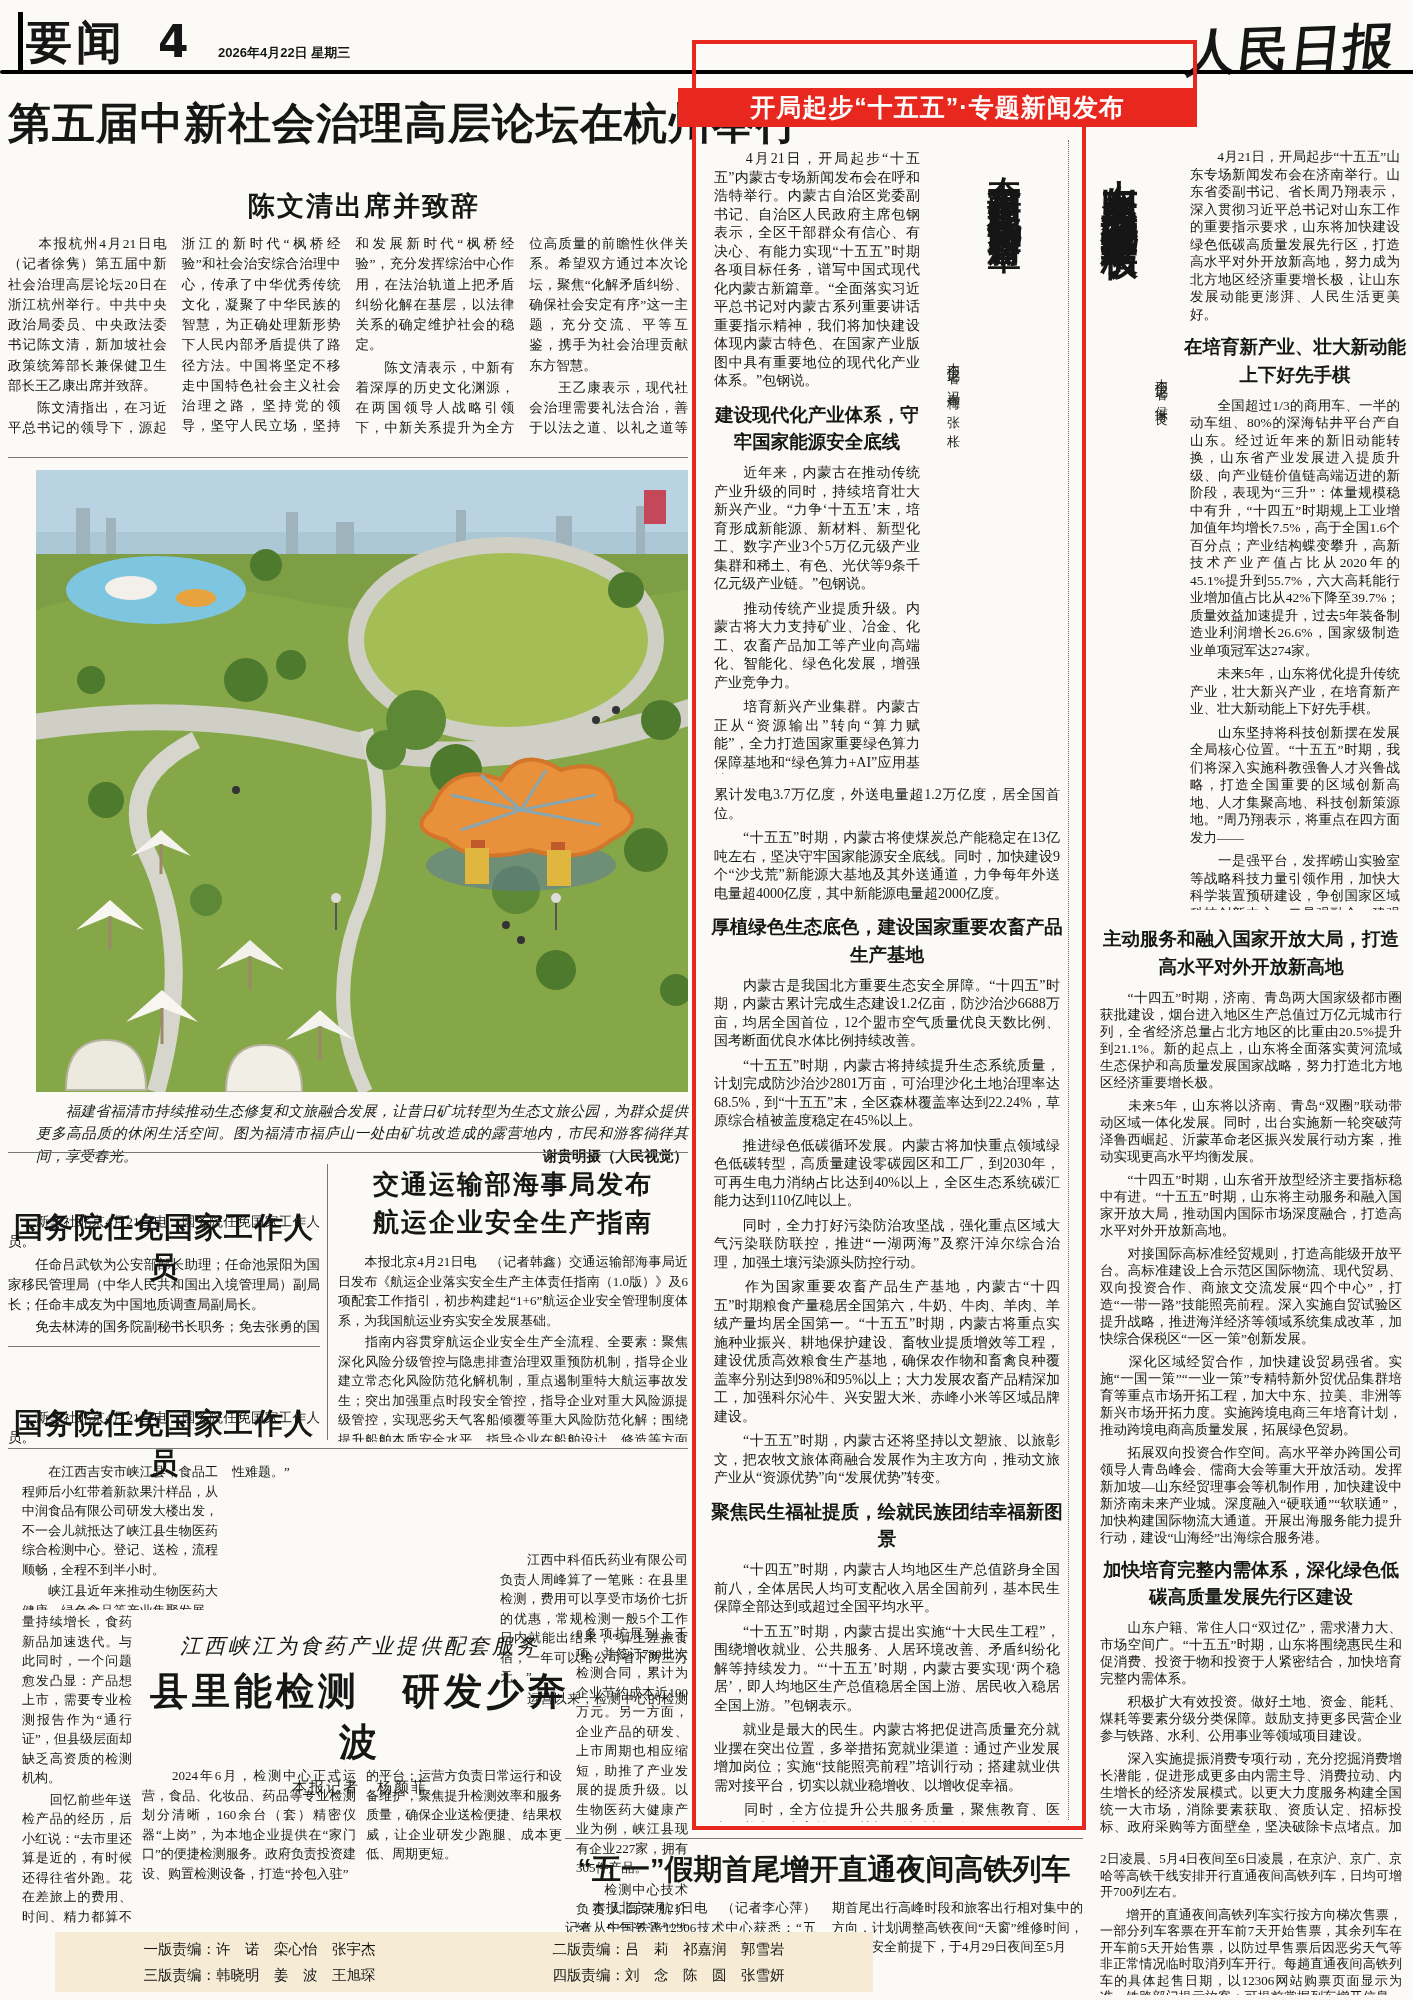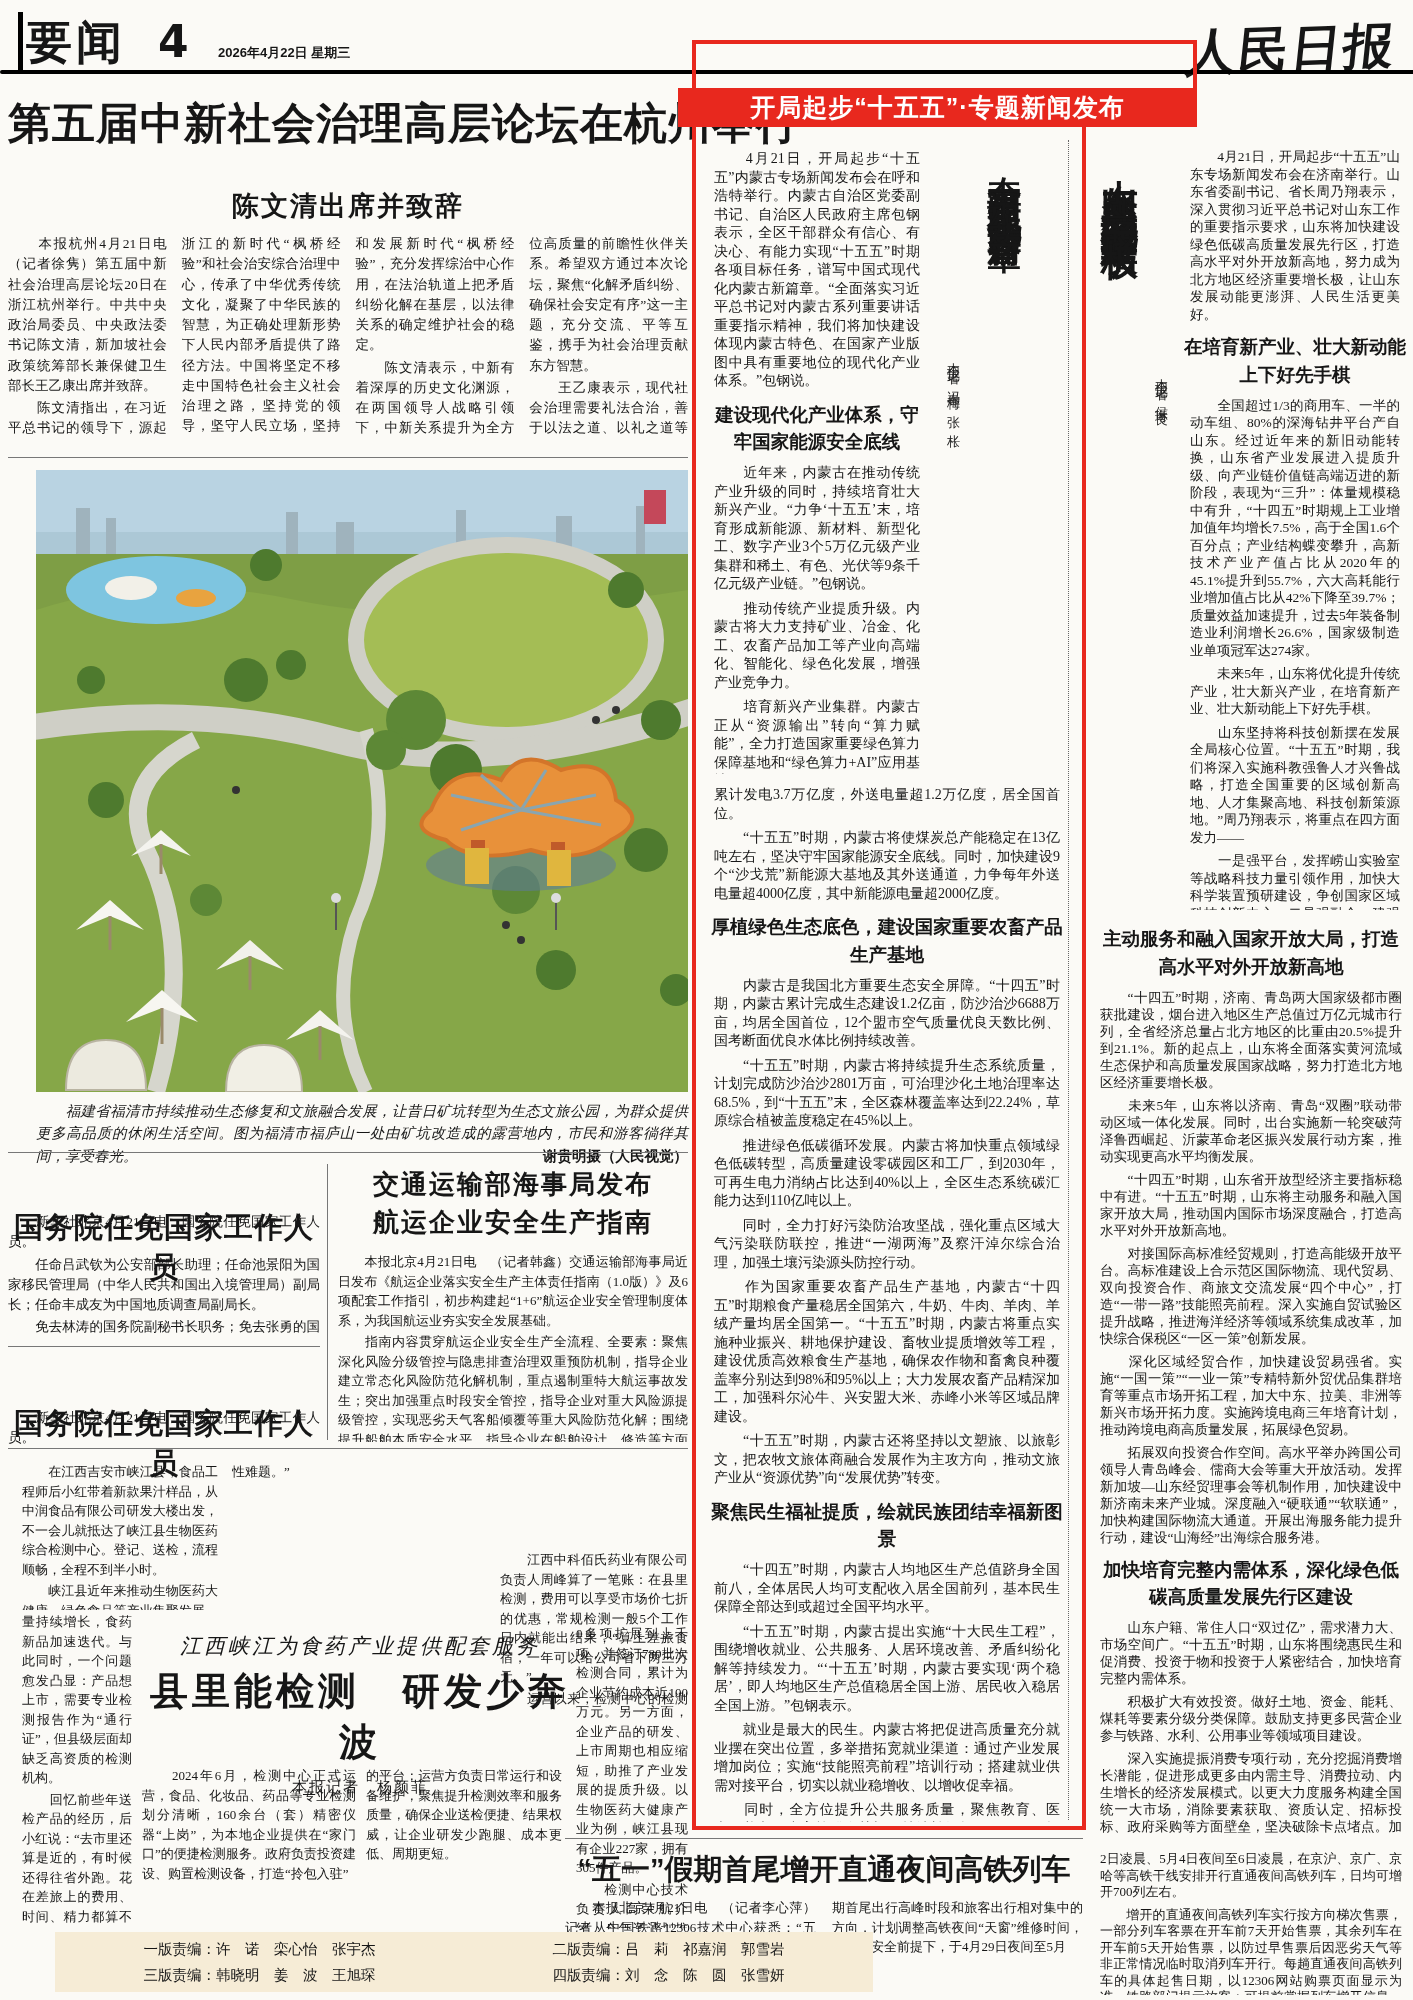--- a/index.html
+++ b/index.html
@@ -44,21 +44,21 @@
 </head>
 <body>
 
 <div class="abs sec-name" style="left:18px;top:12px;">要闻</div>
 <div class="abs page-num" style="left:158px;top:16px;">4</div>
 <div class="abs date" style="left:218px;top:44px;">2026年4月22日 星期三</div>
 <div class="abs masthead" style="right:18px;top:16px;">人民日报</div>
 <div class="abs rule" style="left:0;top:70px;width:1413px;height:4px;border-radius:4px 0 0 4px;"></div>
 
 <div class="abs h-main" style="left:8px;top:95px;width:680px;">第五届中新社会治理高层论坛在杭州举行</div>
-<div class="abs h-sub" style="left:8px;top:188px;width:680px;">陈文清出席并致辞</div>
+<div class="abs h-sub" style="left:24px;top:188px;width:680px;">陈文清出席并致辞</div>
 <div class="abs body-text cols4" style="left:8px;top:234px;width:680px;height:218px;">
     <p>　　本报杭州4月21日电　（记者徐隽）第五届中新社会治理高层论坛20日在浙江杭州举行。中共中央政治局委员、中央政法委书记陈文清，新加坡社会政策统筹部长兼保健卫生部长王乙康出席并致辞。</p>
     <p>　　陈文清指出，在习近平总书记的领导下，源起浙江的新时代“枫桥经验”和社会治安综合治理中心，传承了中华优秀传统文化，凝聚了中华民族的智慧，为正确处理新形势下人民内部矛盾提供了路径方法。中国将坚定不移走中国特色社会主义社会治理之路，坚持党的领导，坚守人民立场，坚持和发展新时代“枫桥经验”，充分发挥综治中心作用，在法治轨道上把矛盾纠纷化解在基层，以法律关系的确定维护社会的稳定。</p>
     <p>　　陈文清表示，中新有着深厚的历史文化渊源，在两国领导人战略引领下，中新关系提升为全方位高质量的前瞻性伙伴关系。希望双方通过本次论坛，聚焦“化解矛盾纠纷、确保社会安定有序”这一主题，充分交流、平等互鉴，携手为社会治理贡献东方智慧。</p>
     <p>　　王乙康表示，现代社会治理需要礼法合治，善于以法之道、以礼之道等调解邻里和社区纠纷。新中关系源远流长，社会治理愿景相同、理念相近，希望双方进一步加强交流合作，汲取借鉴各自在社会治理方面的经验做法，更好造福两国人民。</p>
   </div>
 <div class="abs hairline" style="left:8px;top:457px;width:680px;height:1px;"></div>
 
 <div class="abs" style="left:36px;top:470px;width:652px;height:622px;">
 <svg width="652" height="622" viewBox="0 0 652 622">

